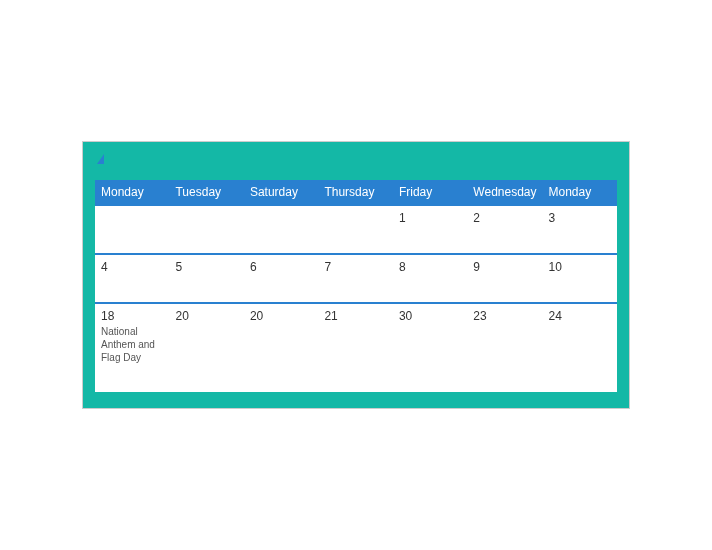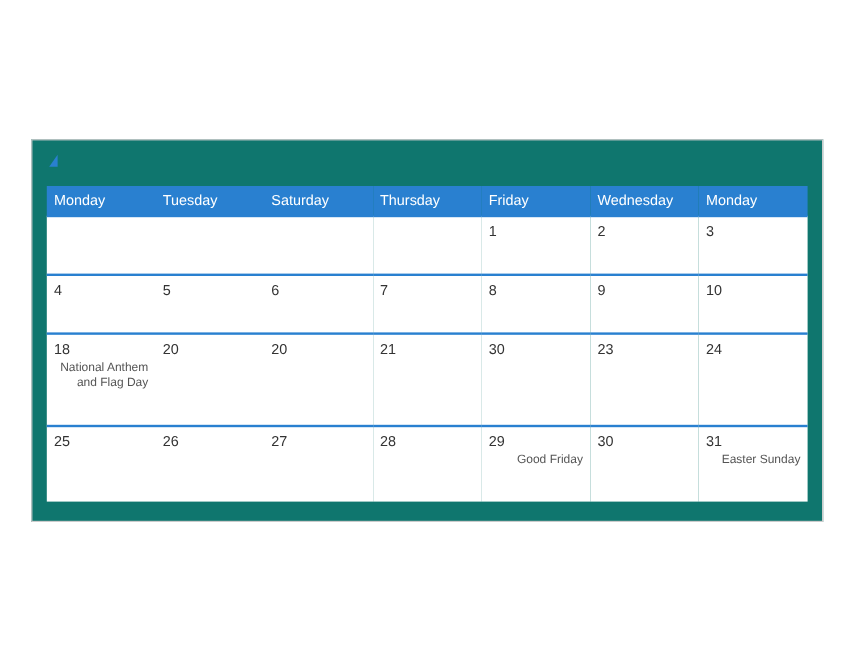--- a/index.html
+++ b/index.html
@@ -6,22 +6,22 @@
     body {
       font-family: Arial, sans-serif;
       background: #fff;
       width: 712px;
       height: 550px;
       display: flex;
       align-items: center;
       justify-content: center;
     }
     .calendar-container {
-      width: 660px;
-      background: #0f766e;
+      width: 548px;
+      background: #14b8a6;
       border: 1px solid #ccc;
       padding: 10px 12px 16px 12px;
     }
     .header {
       display: flex;
       align-items: center;
       justify-content: space-between;
       margin-bottom: 10px;
       padding: 4px 0;
     }
@@ -95,21 +95,20 @@
       font-size: 12px;
       color: #333;
       display: block;
     }
     .day-event {
       font-size: 10px;
       color: #555;
       margin-top: 2px;
       display: block;
       line-height: 1.3;
-      text-align: right;
     }
   </style>
 </head>
 <body>
 
 <div class="calendar-container">
   <div class="header">
     <div class="logo">
       <div style="display:flex;align-items:center;">
         <span class="logo-general"></span>
@@ -190,40 +189,15 @@
           <td>
             <span class="day-num">30</span>
           </td>
           <td>
             <span class="day-num">23</span>
           </td>
           <td>
             <span class="day-num">24</span>
           </td>
         </tr>
-        <tr>
-          <td>
-            <span class="day-num">25</span>
-          </td>
-          <td>
-            <span class="day-num">26</span>
-          </td>
-          <td>
-            <span class="day-num">27</span>
-          </td>
-          <td>
-            <span class="day-num">28</span>
-          </td>
-          <td>
-            <span class="day-num">29</span>
-            <span class="day-event">Good Friday</span>
-          </td>
-          <td>
-            <span class="day-num">30</span>
-          </td>
-          <td>
-            <span class="day-num">31</span>
-            <span class="day-event">Easter Sunday</span>
-          </td>
-        </tr>
       </tbody>
   </table>
 </div>
 
 </body></html>

